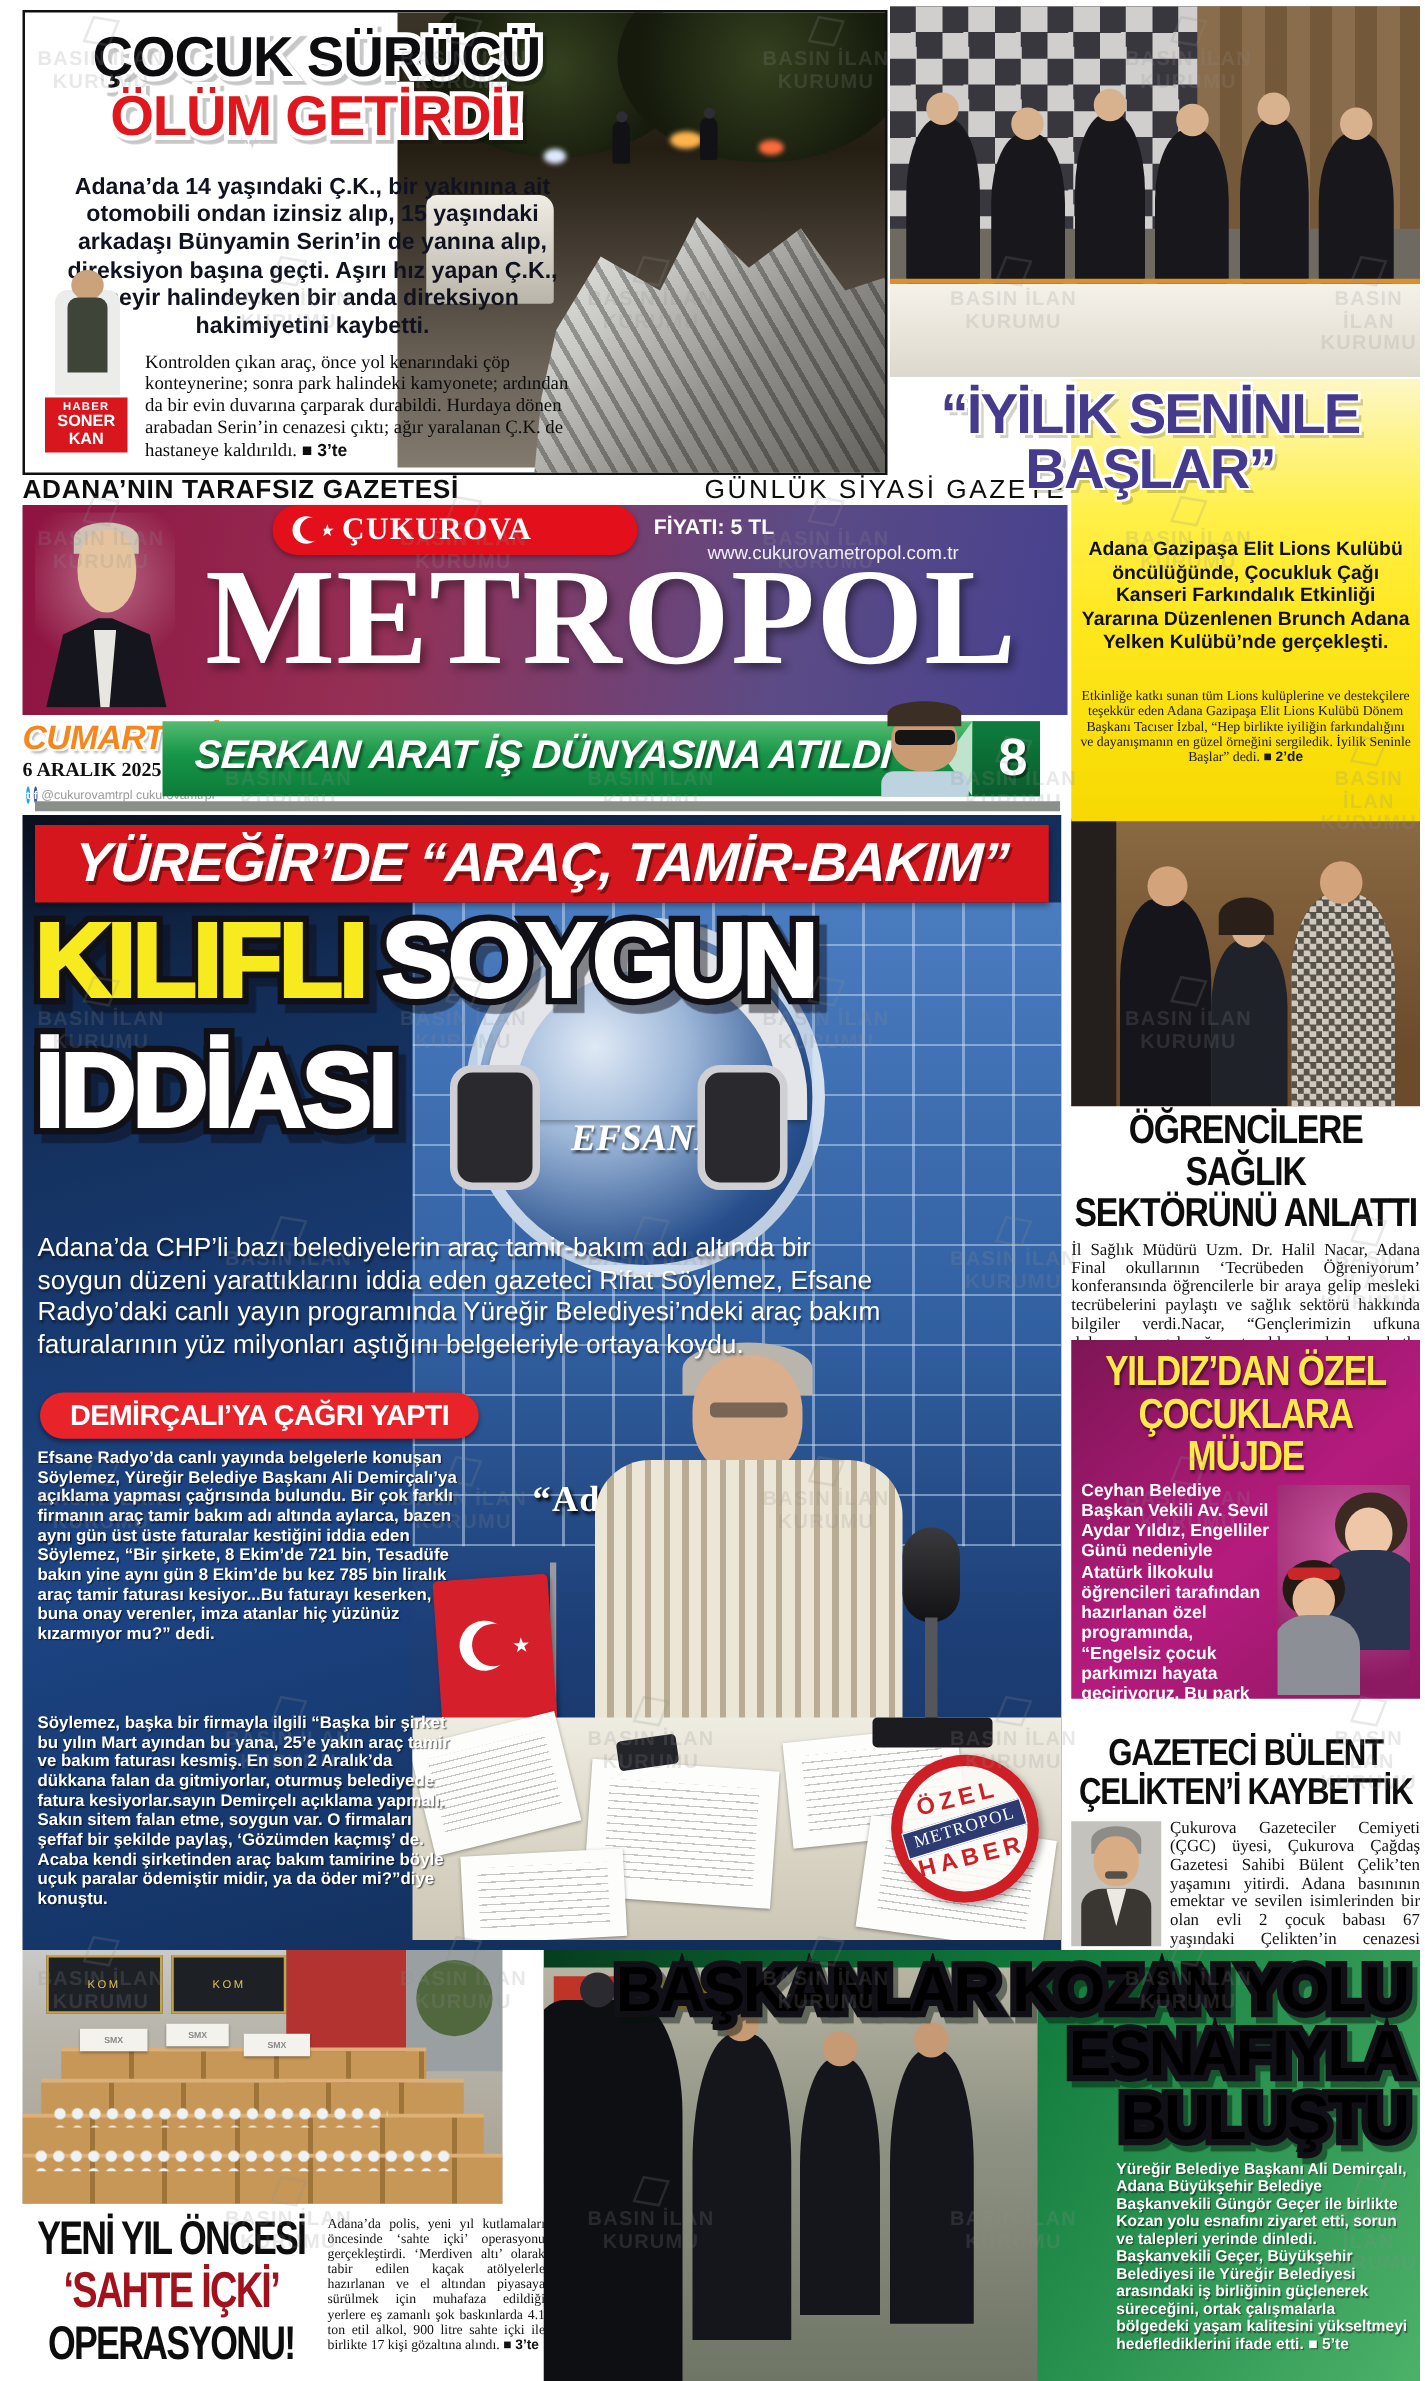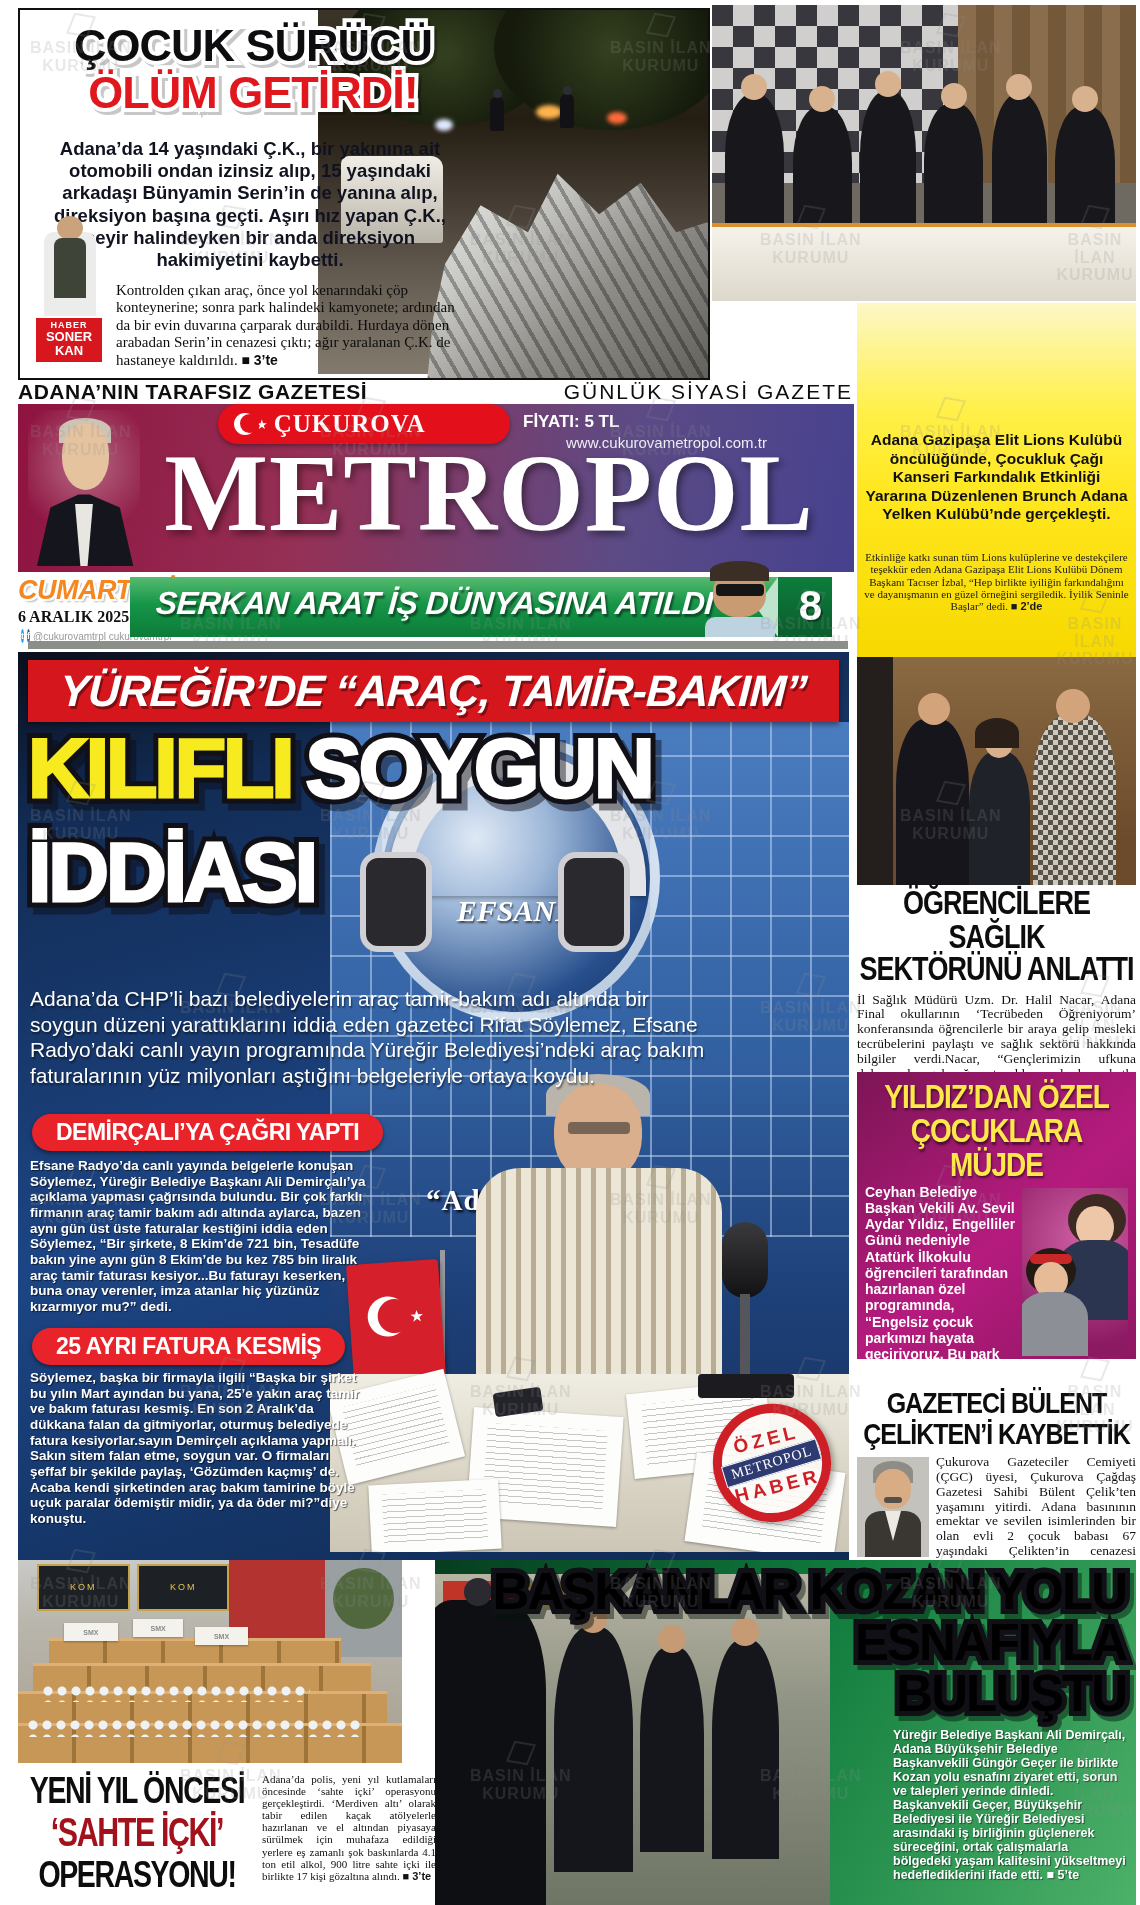--- a/index.html
+++ b/index.html
@@ -416,23 +416,20 @@
       <span class="ow yellow" data-text="KILIFLI">KILIFLI</span><span class="ow white" data-text="SOYGUN">SOYGUN</span>
     </div>
     <div class="bigline bl2">
       <span class="ow white" data-text="İDDİASI">İDDİASI</span>
     </div>
     <p class="ms-lead">Adana’da CHP’li bazı belediyelerin araç tamir-bakım adı altında bir soygun düzeni yarattıklarını iddia eden gazeteci Rifat Söylemez,  Efsane Radyo’daki canlı yayın programında Yüreğir Belediyesi’ndeki araç bakım faturalarının yüz milyonları aştığını belgeleriyle ortaya koydu.</p>
     <div class="pill p1">
       <span>DEMİRÇALI’YA ÇAĞRI YAPTI</span>
     </div>
     <p class="ms-col c1">Efsane Radyo’da canlı yayında belgelerle konuşan Söylemez, Yüreğir Belediye Başkanı Ali Demirçalı’ya açıklama yapması çağrısında bulundu. Bir çok farklı firmanın araç tamir bakım adı altında aylarca, bazen aynı gün üst üste faturalar kestiğini iddia eden Söylemez, “Bir şirkete, 8 Ekim’de 721 bin, Tesadüfe bakın yine aynı gün 8 Ekim’de bu kez 785 bin liralık araç tamir faturası kesiyor...Bu faturayı keserken, buna onay verenler, imza atanlar hiç yüzünüz kızarmıyor mu?” dedi.</p>
-    <div class="pill p2">
-      <span>25 AYRI FATURA KESMİŞ</span>
-    </div>
     <p class="ms-col c2">Söylemez, başka bir firmayla ilgili “Başka bir şirket bu yılın Mart ayından bu yana, 25’e yakın araç tamir ve bakım faturası kesmiş. En son 2 Aralık’da dükkana falan da gitmiyorlar, oturmuş belediyede fatura kesiyorlar.sayın Demirçelı açıklama yapmalı. Sakın sitem falan etme, soygun var. O  firmaları şeffaf bir şekilde paylaş, ‘Gözümden kaçmış’ de. Acaba kendi şirketinden araç bakım tamirine böyle uçuk paralar ödemiştir midir, ya da öder mi?”diye konuştu.</p>
     <div class="stamp">
       <span class="st-top">ÖZEL</span>
       <span class="st-mid serif">METROPOL</span>
       <span class="st-bot">HABER</span>
     </div>
   </section>
 
   <section class="abs award-photo">
     <span class="aw-curtain"></span>
@@ -444,20 +441,24 @@
   <section class="abs students">
     <h2 class="sec-h2">
       <div>ÖĞRENCİLERE SAĞLIK</div>
       <div>SEKTÖRÜNÜ ANLATTI</div>
     </h2>
     <p class="body serif"><span>İl Sağlık Müdürü Uzm. Dr. Halil Nacar, Adana Final okullarının ‘Tecrübeden Öğreniyorum’ konferansında öğrencilerle bir araya gelip mesleki tecrübelerini paylaştı ve sağlık sektörü hakkında bilgiler verdi.Nacar, “Gençlerimizin ufkuna dokunmak, geleceğe atacakları adımlara katkı sunmak bizler için büyük bir onurdur” dedi.</span>
       <b>■ 2’de</b></p>
   </section>
 
   <section class="abs lions-panel">
+    <div class="lions-head">
+      <div>“İYİLİK SENİNLE</div>
+      <div>BAŞLAR”</div>
+    </div>
     <p class="lions-lead">Adana Gazipaşa Elit Lions Kulübü öncülüğünde, Çocukluk Çağı Kanseri Farkındalık Etkinliği Yararına Düzenlenen Brunch Adana Yelken Kulübü’nde gerçekleşti.</p>
     <p class="lions-body serif"><span>Etkinliğe katkı sunan tüm Lions kulüplerine ve destekçilere teşekkür eden Adana Gazipaşa Elit Lions Kulübü Dönem Başkanı Tacıser İzbal, “Hep birlikte iyiliğin farkındalığını ve dayanışmanın en güzel örneğini sergiledik. İyilik Seninle Başlar” dedi.</span>
       <b>■ 2’de</b></p>
   </section>
 
   <section class="abs yildiz">
     <h2 class="sec-h2">
       <div>YILDIZ’DAN ÖZEL</div>
       <div>ÇOCUKLARA MÜJDE</div>
     </h2>

